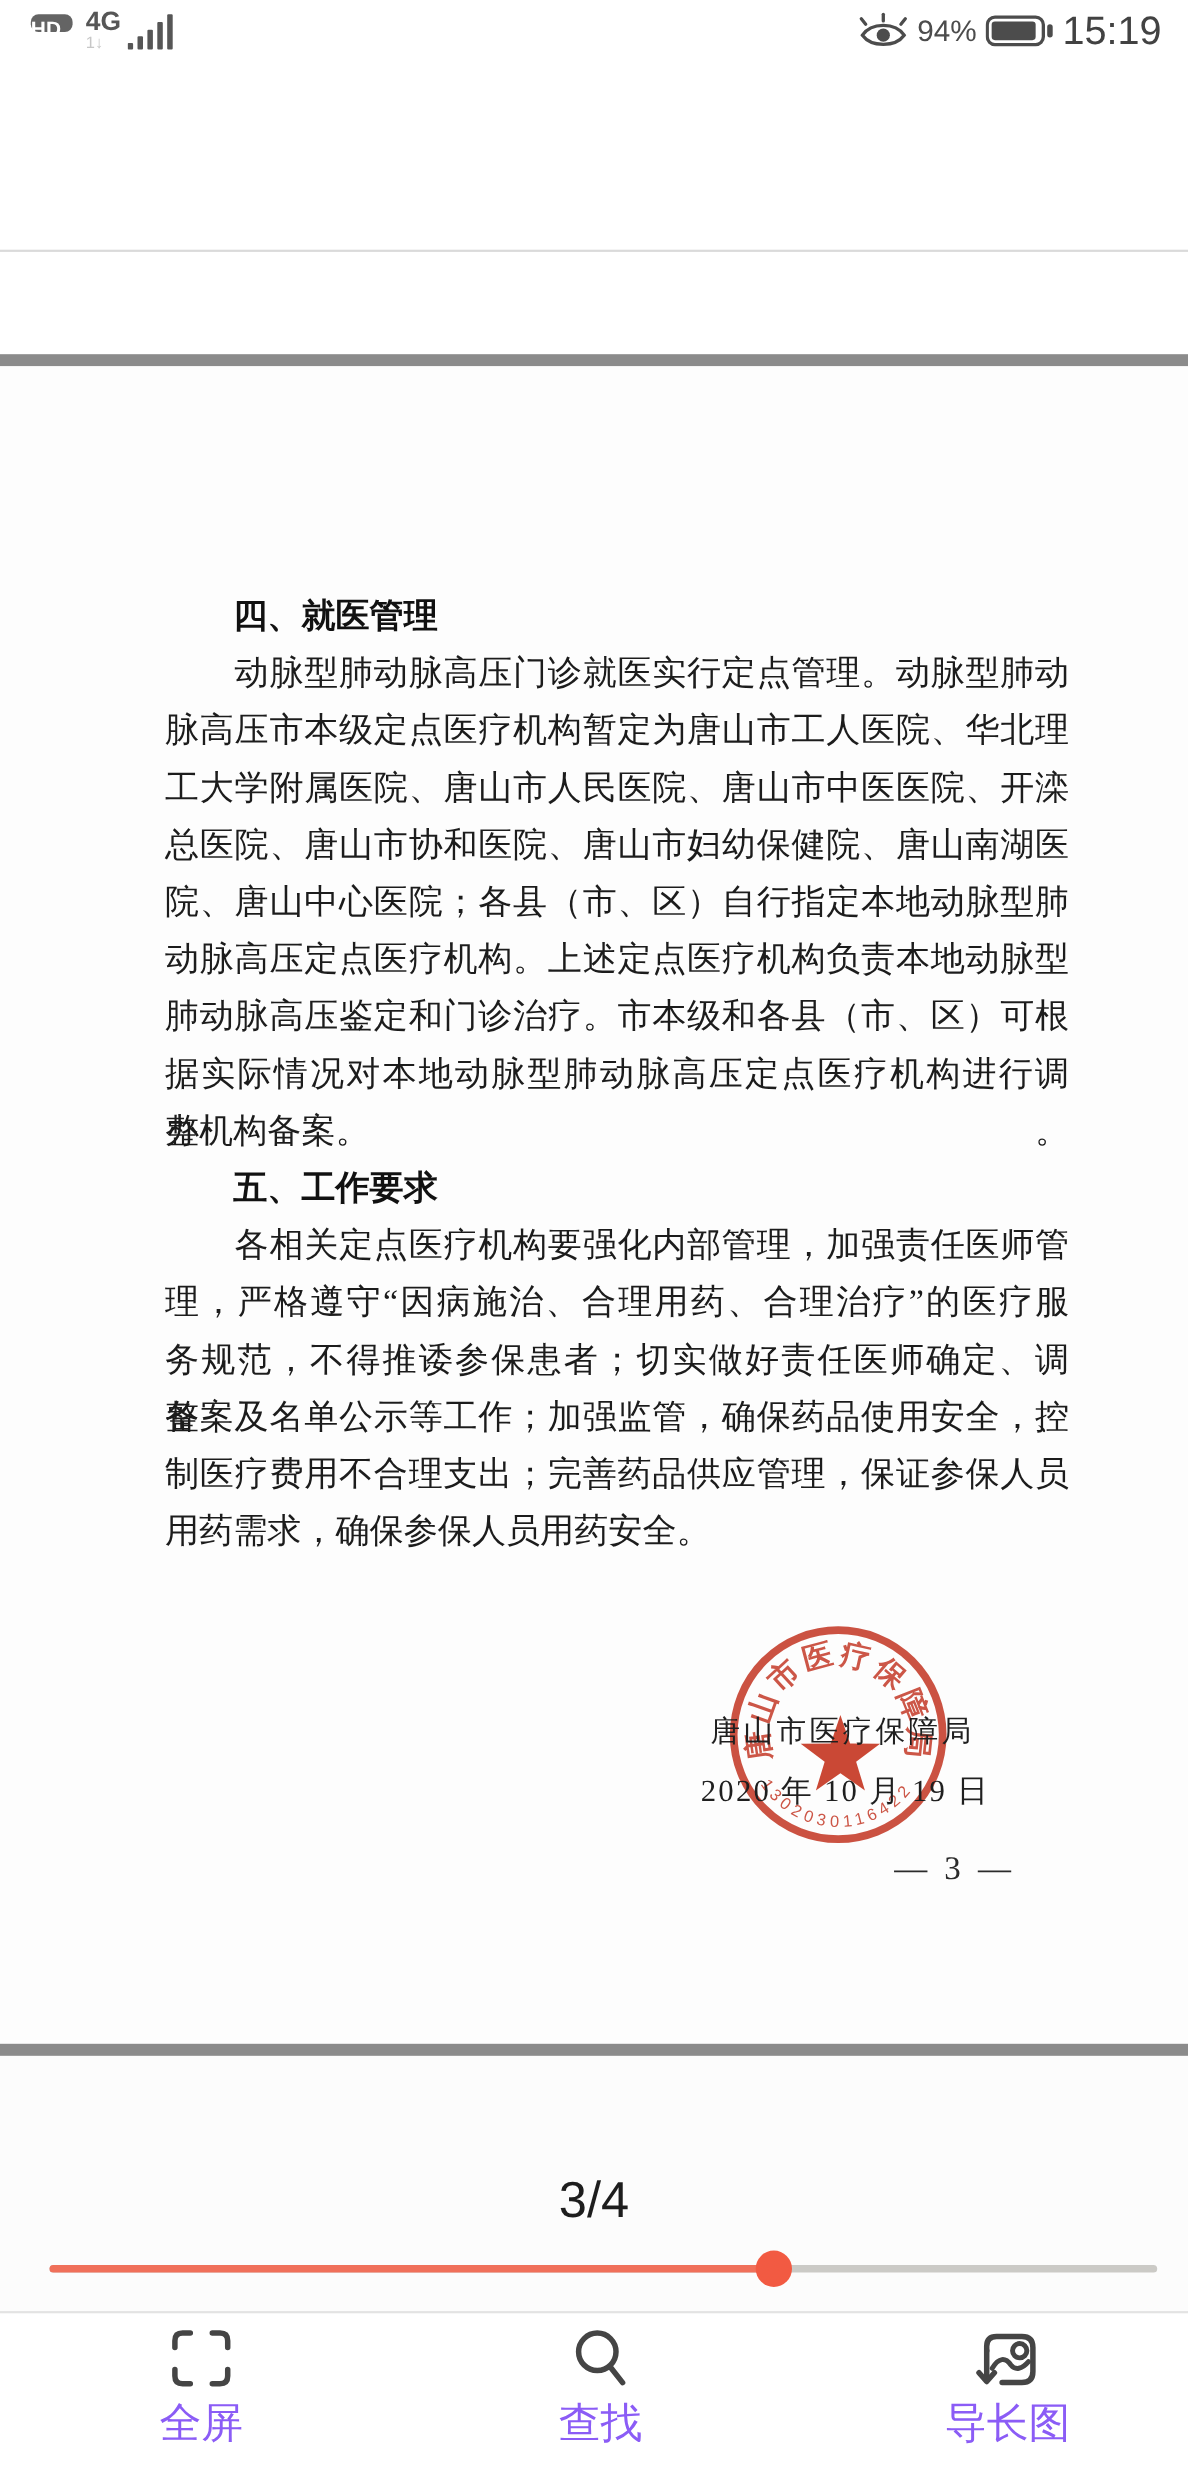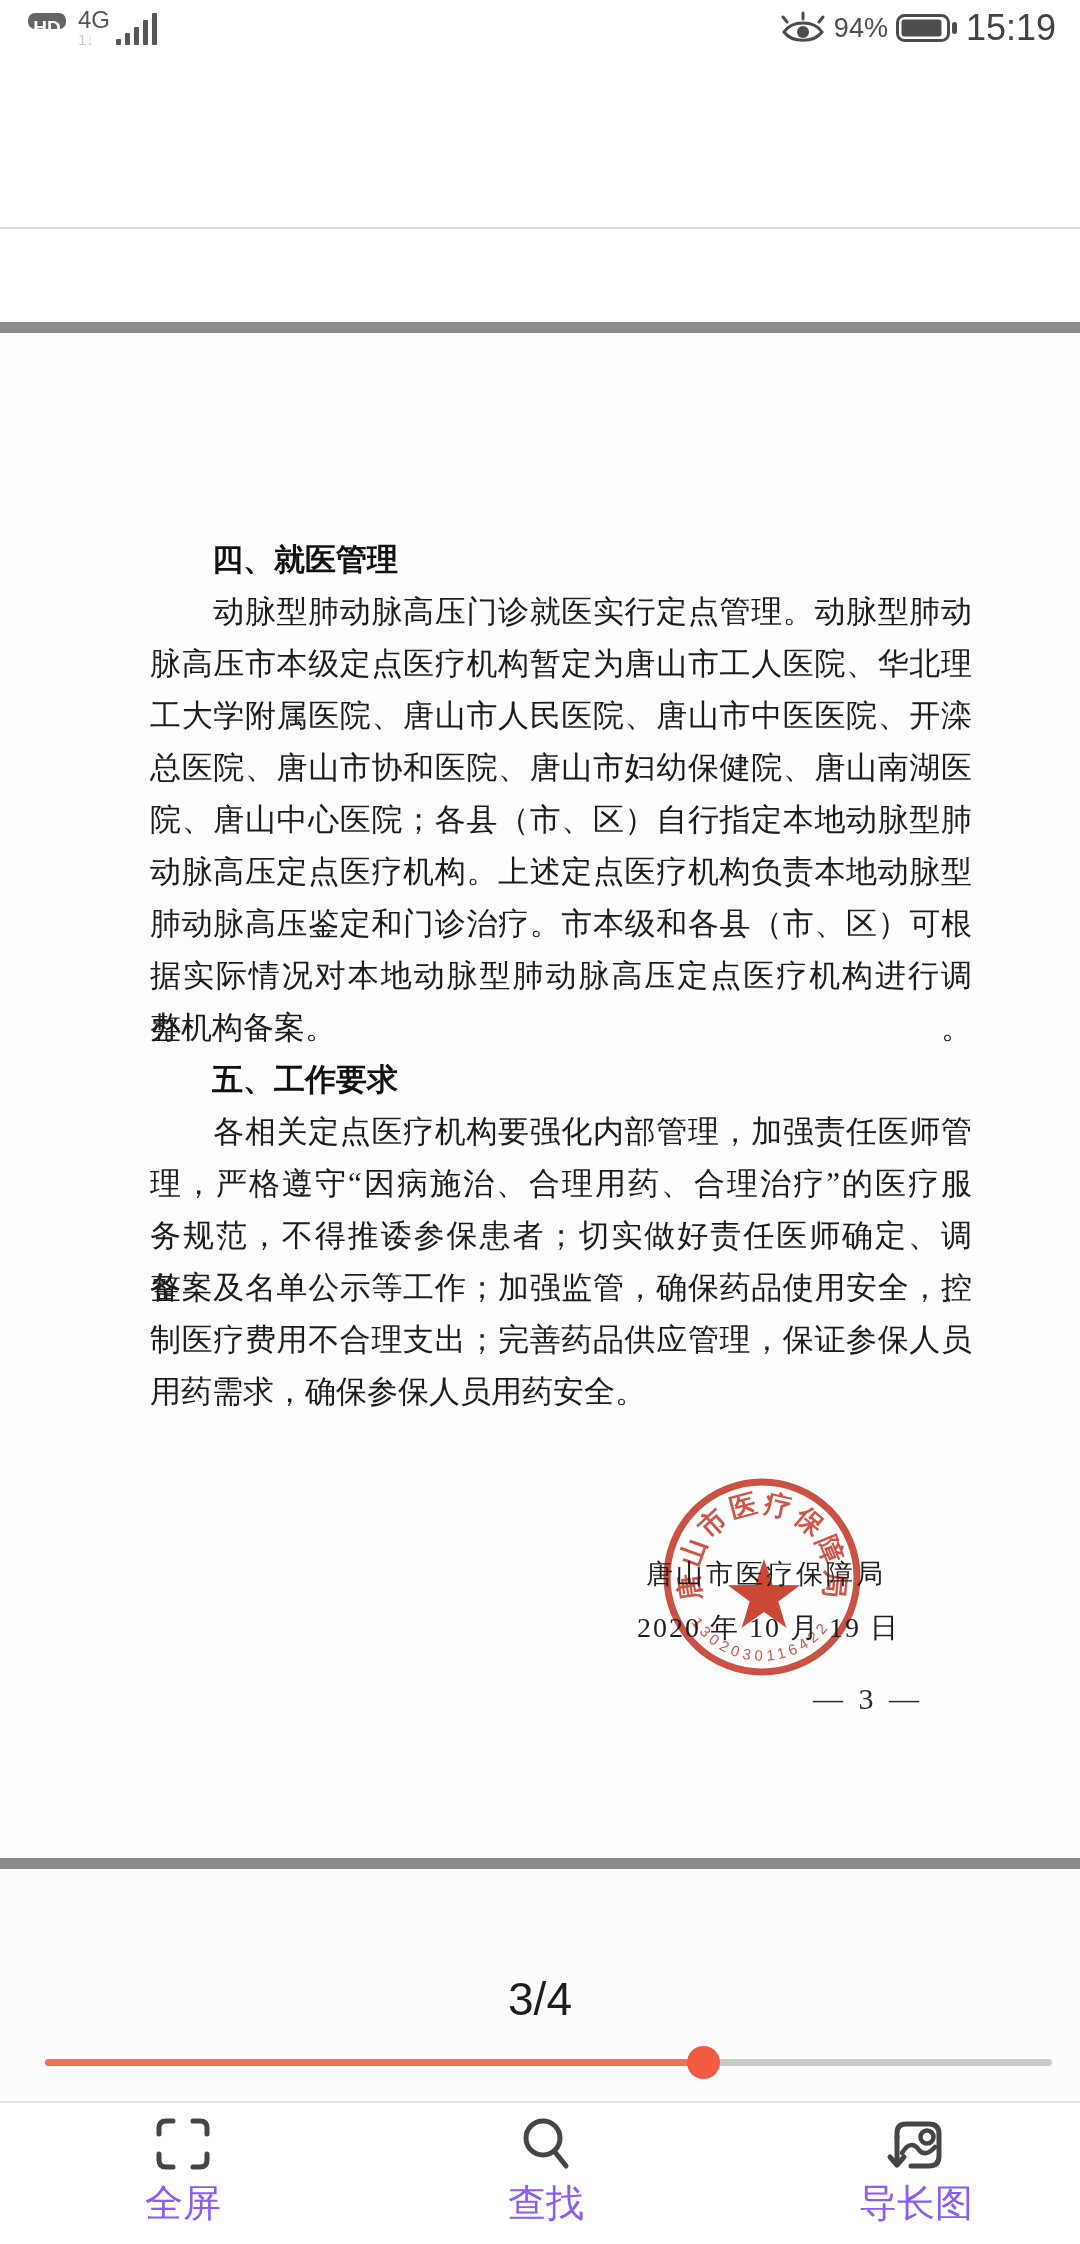--- a/index.html
+++ b/index.html
@@ -2,22 +2,22 @@
 <html><head>
 <meta charset="utf-8">
 <style>
   html,body{margin:0;padding:0;background:#e8e8e8;}
   .screen{position:relative;width:1080px;height:2244px;background:#ffffff;overflow:hidden;
           font-family:"Liberation Sans","DejaVu Sans",sans-serif;}
 
   
   .statusbar{position:absolute;top:0;left:0;width:100%;height:56px;}
   .hd-badge{position:absolute;left:28px;top:13px;width:38px;height:16px;background:#646464;
-            border-radius:7px;color:#fff;font-weight:bold;font-size:19px;line-height:30px;text-align:center;}
-  .net{position:absolute;left:78px;top:8px;font-size:24px;font-weight:normal;color:#565656;line-height:24px;}
+            border-radius:7px;color:#fff;font-weight:bold;font-size:19px;line-height:30px;}
+  .net{position:absolute;left:78px;top:8px;font-size:24px;font-weight:bold;color:#565656;line-height:24px;}
   .sim-ind{position:absolute;left:78px;top:32px;font-size:15px;color:#c7c7c7;line-height:15px;}
   .sigbars{position:absolute;left:116px;top:11px;}
   .sb-right{position:absolute;right:24px;top:0;height:56px;display:flex;align-items:center;gap:8px;}
   .eye-ic{margin-top:2px;}
   .pct{font-size:27px;color:#4c4c4c;}
   .clock{font-size:36px;color:#424242;}
 
   
   .header{position:absolute;top:56px;left:0;width:100%;height:171px;background:#fff;}
   .back{position:absolute;left:52px;top:52px;}

